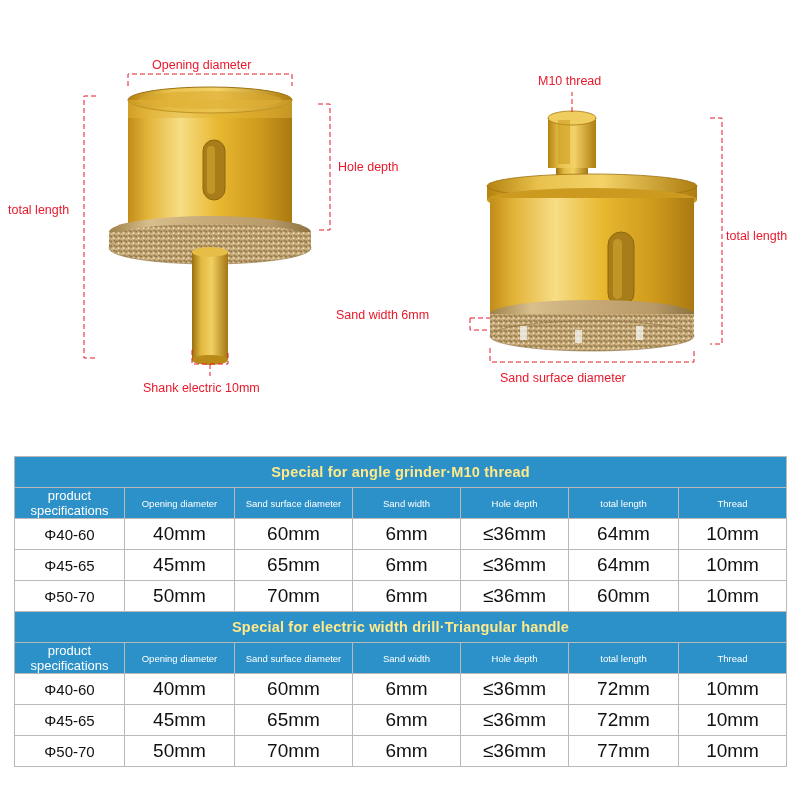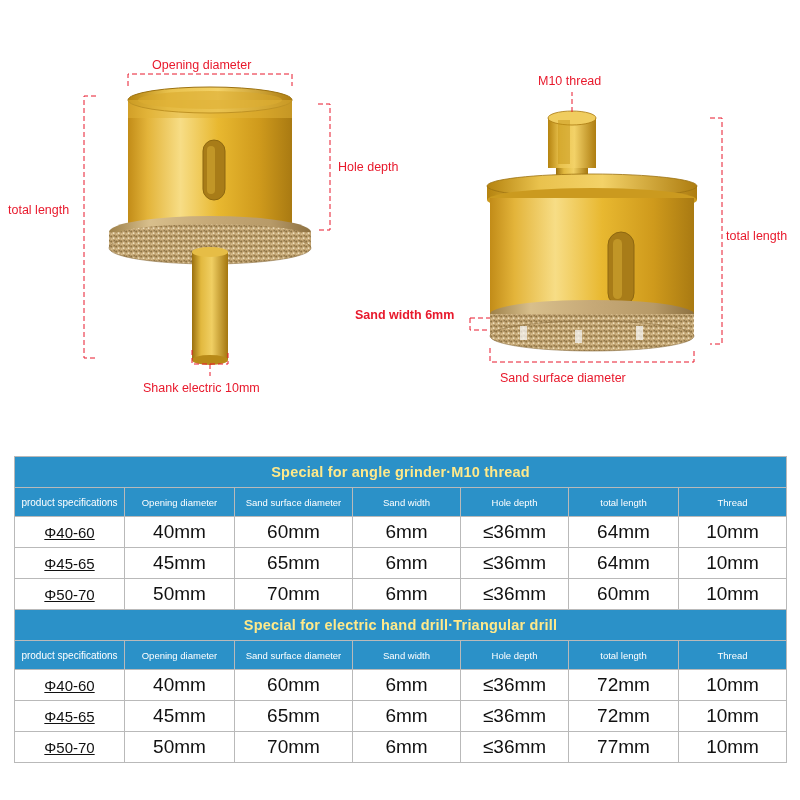--- a/index.html
+++ b/index.html
@@ -55,28 +55,28 @@
     height: 30px;
     letter-spacing: .2px;
   }
   .hdr {
     background: #2b91c8;
     color: #ffffff;
     font-size: 9.5px;
     height: 28px;
     font-weight: normal;
   }
-  .hdr.first { font-size: 10px; }
+  .hdr.first { font-size: 13px; }
   .cell {
     background: #ffffff;
     color: #111;
     font-size: 19px;
     height: 30px;
   }
-  .cell.spec { font-size: 15px; text-decoration: underline; }
+  .cell.spec { font-size: 15px; }
 </style>
 </head>
 <body>
 
 <div id="diagram">
 
   <svg width="800" height="440" viewBox="0 0 800 440">
     <defs>
       <linearGradient id="goldBody" x1="0" y1="0" x2="1" y2="0">
         <stop offset="0%" stop-color="#c28c18"></stop>
@@ -195,21 +195,21 @@
 
   <div class="annot" style="left:8px; top:203px;">total length</div>
 
   <div class="annot" style="left:143px; top:381px;">Shank electric 10mm</div>
 
   
   <div class="annot" style="left:538px; top:74px;text-align:center;">M10 thread</div>
 
   <div class="annot" style="left:726px; top:229px;">total length</div>
 
-  <div class="annot" style="left:355px; top:308px;font-weight:bold;">Sand width 6mm</div>
+  <div class="annot" style="left:336px; top:308px;">Sand width 6mm</div>
 
   <div class="annot" style="left:500px; top:371px;">Sand surface diameter</div>
 </div>
 
 <table id="spec-table">
   <colgroup>
     <col style="width:110px">
     <col style="width:110px">
     <col style="width:118px">
     <col style="width:108px">
@@ -253,21 +253,21 @@
       <td class="cell spec">Φ50-70</td>
       <td class="cell">50mm</td>
       <td class="cell">70mm</td>
       <td class="cell">6mm</td>
       <td class="cell">≤36mm</td>
       <td class="cell">60mm</td>
       <td class="cell">10mm</td>
     </tr>
 
     <tr>
-      <td class="banner" colspan="7">Special for electric hand drill·Triangular drill</td>
+      <td class="banner" colspan="7">Special for electric width drill·Triangular handle</td>
     </tr>
     <tr>
       <td class="hdr first">product specifications</td>
       <td class="hdr">Opening diameter</td>
       <td class="hdr">Sand surface diameter</td>
       <td class="hdr">Sand width</td>
       <td class="hdr">Hole depth</td>
       <td class="hdr">total length</td>
       <td class="hdr">Thread</td>
     </tr>

